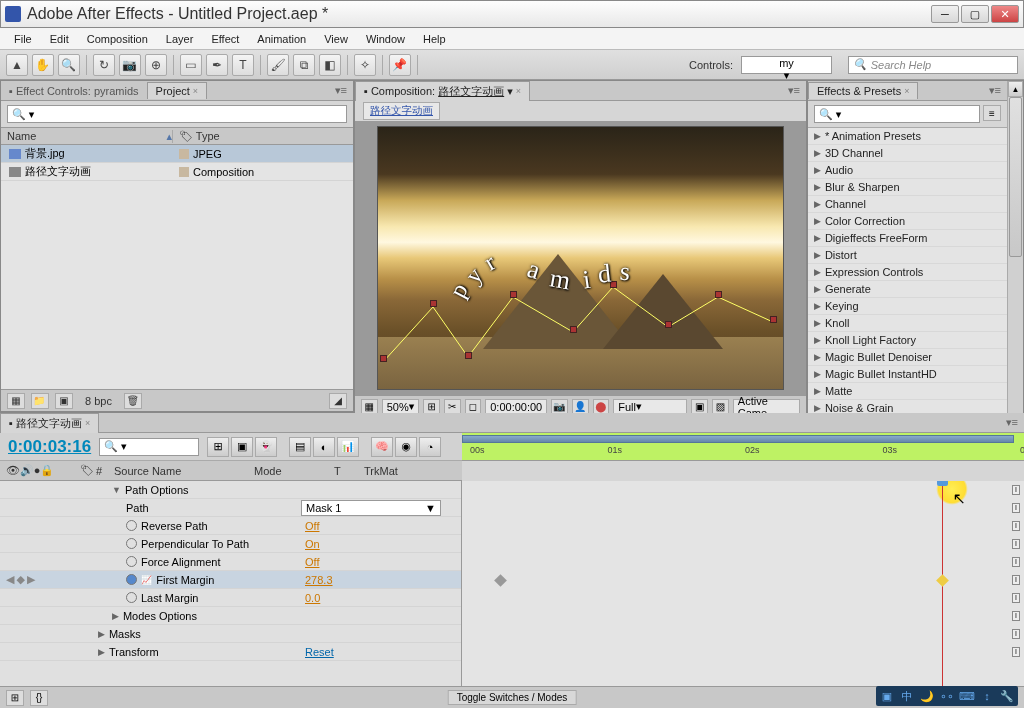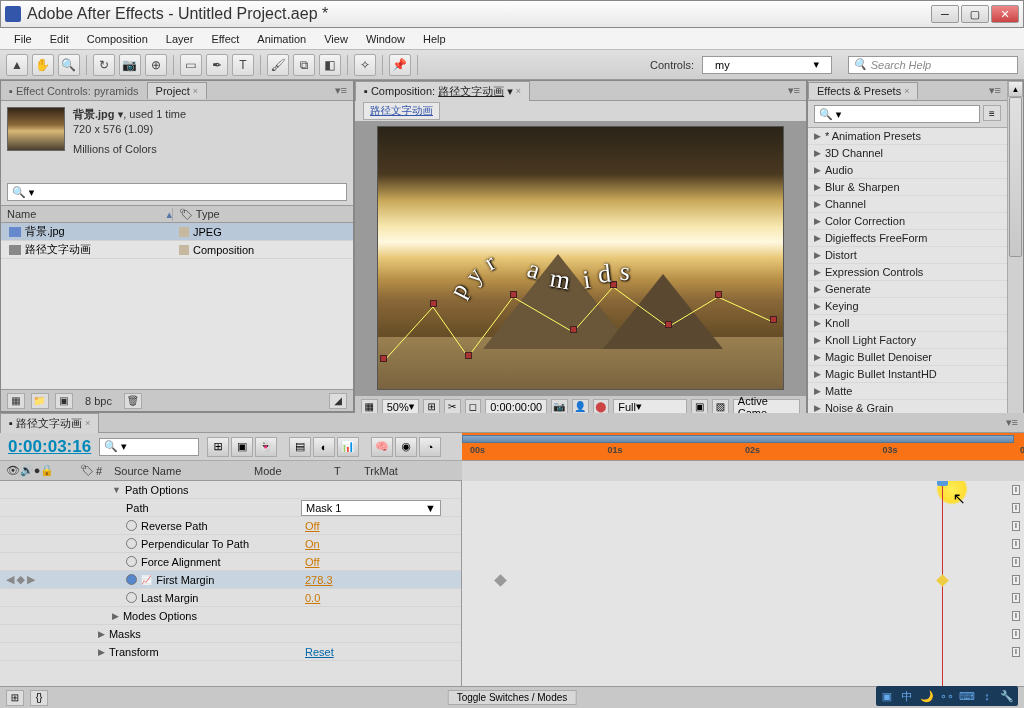--- a/index.html
+++ b/index.html
@@ -9,21 +9,21 @@
 .titlebar-title { flex: 1; color: #333; font-size: 16px; }
 .win-controls { display: flex; gap: 2px; }
 .win-btn { width: 28px; height: 18px; background: linear-gradient(#f0f0f0,#d8d8d8); border: 1px solid #999; border-radius: 2px; display: flex; align-items: center; justify-content: center; cursor: pointer; }
 .win-btn.close { background: linear-gradient(#e88,#c44); color: #fff; }
 .menubar { height: 22px; background: #f4f4f4; border-bottom: 1px solid #bbb; display: flex; align-items: center; padding: 0 6px; gap: 2px; }
 .menu-item { padding: 2px 8px; color: #222; cursor: pointer; }
 .toolbar { height: 30px; background: linear-gradient(#e0e0e0,#cfcfcf); border-bottom: 1px solid #999; display: flex; align-items: center; padding: 0 6px; gap: 4px; }
 .tool-btn { width: 22px; height: 22px; background: linear-gradient(#f4f4f4,#ddd); border: 1px solid #aaa; border-radius: 2px; display: flex; align-items: center; justify-content: center; cursor: pointer; font-size: 12px; color: #444; }
 .tool-sep { width: 1px; height: 20px; background: #aaa; margin: 0 2px; }
 .workspace-label { margin-left: auto; color: #333; padding-right: 4px; }
-.workspace-select { width: 130px; height: 18px; background: #fff; border: 1px solid #999; padding: 0 12px; display: flex; align-items: center; justify-content: space-between; font-size: 11px; }
+.workspace-select { width: 91px; height: 18px; background: #fff; border: 1px solid #999; padding: 0 12px; display: flex; align-items: center; justify-content: space-between; font-size: 11px; flex-direction: column; }
 .search-box { width: 170px; height: 18px; background: #fff; border: 1px solid #999; margin-left: 12px; display: flex; align-items: center; padding: 0 4px; gap: 4px; color: #888; font-style: italic; }
 .main-area { display: flex; height: 332px; }
 .panel { background: #d6d6d6; border: 1px solid #888; display: flex; flex-direction: column; }
 .panel-tabs { height: 20px; background: #c8c8c8; display: flex; align-items: center; border-bottom: 1px solid #999; font-size: 10.5px; }
 .panel-tab { padding: 2px 8px; color: #555; cursor: pointer; display: flex; align-items: center; gap: 3px; }
 .panel-tab.active { background: #d6d6d6; border: 1px solid #999; border-bottom: none; color: #222; }
 .panel-tab .x { color: #888; font-size: 9px; }
 .panel-menu { margin-left: auto; padding: 0 6px; color: #666; cursor: pointer; }
 .left-col { width: 354px; display: flex; flex-direction: column; }
 .project-panel { flex: 1; }
@@ -66,21 +66,21 @@
 .effects-list { flex: 1; background: #e4e4e4; overflow-y: auto; border-top: 1px solid #aaa; }
 .effect-row { height: 17px; display: flex; align-items: center; padding: 0 6px; gap: 4px; border-bottom: 1px solid #d8d8d8; color: #222; cursor: pointer; }
 .tri { font-size: 9px; color: #666; }
 .timeline-area { height: 296px; background: #d6d6d6; border-top: 1px solid #888; display: flex; flex-direction: column; }
 .tl-tabs { height: 20px; background: #c8c8c8; display: flex; align-items: center; border-bottom: 1px solid #999; }
 .tl-toolbar { height: 28px; background: #d2d2d2; border-bottom: 1px solid #aaa; display: flex; align-items: center; padding: 0 8px; gap: 8px; }
 .timecode { color: #0088bb; font-size: 17px; font-weight: bold; text-decoration: underline; }
 .tl-search { width: 100px; height: 18px; background: #fff; border: 1px solid #999; display: flex; align-items: center; padding: 0 4px; gap: 3px; }
 .tl-icons { display: flex; gap: 2px; }
 .tl-icon { width: 22px; height: 20px; background: linear-gradient(#eee,#ccc); border: 1px solid #aaa; display: flex; align-items: center; justify-content: center; cursor: pointer; font-size: 11px; }
-.tl-ruler { height: 28px; position: relative; margin-left: 462px; border-bottom: 1px solid #999; background: #f97316; font-weight: bold; }
+.tl-ruler { height: 28px; position: relative; margin-left: 462px; border-bottom: 1px solid #999; background: #bef264; }
 .tl-header { height: 20px; background: #c8c8c8; border-bottom: 1px solid #999; display: flex; align-items: center; font-size: 10px; color: #333; }
 .tl-body { flex: 1; display: flex; overflow: hidden; }
 .tl-left { width: 462px; background: #e0e0e0; border-right: 1px solid #999; overflow-y: auto; }
 .tl-right { flex: 1; background: #e4e4e4; position: relative; overflow: hidden; }
 .tl-row { height: 18px; display: flex; align-items: center; border-bottom: 1px solid #d4d4d4; font-size: 10.5px; }
 .tl-prop-name { flex: 1; display: flex; align-items: center; gap: 4px; padding-left: 4px; }
 .tl-prop-val { width: 160px; color: #cc7700; text-decoration: underline; padding-left: 4px; }
 .tl-prop-val.link { color: #0066aa; }
 .tl-dropdown { width: 140px; height: 16px; background: #fff; border: 1px solid #999; display: flex; align-items: center; justify-content: space-between; padding: 0 4px; font-size: 10px; }
 .stopwatch { width: 11px; height: 11px; border: 1px solid #777; border-radius: 50%; display: inline-block; }
@@ -168,28 +168,20 @@
         <div class="panel-tab">
           <span>▪</span>
             <span>Effect Controls: pyramids</span>
         </div>
         <div class="panel-tab active">
           <span>Project</span>
             <span class="x">×</span>
         </div>
         <div class="panel-menu">▾≡</div>
       </div>
-      <div class="project-info">
-        <div class="thumb"></div>
-        <div class="info-text">
-          <div><b>背景.jpg</b> <span>▾</span><span>, used 1 time</span></div>
-          <div>720 x 576 (1.09)</div>
-          <div style="margin-top:4px">Millions of Colors</div>
-        </div>
-      </div>
       <div class="search-row">
         <div class="search-input">
             <span>🔍</span>
             <span>▾</span>
           </div>
       </div>
       <div class="proj-headers">
         <div class="proj-col-name">
             <span>Name</span>
             <span style="color:#5577aa">▴</span>

